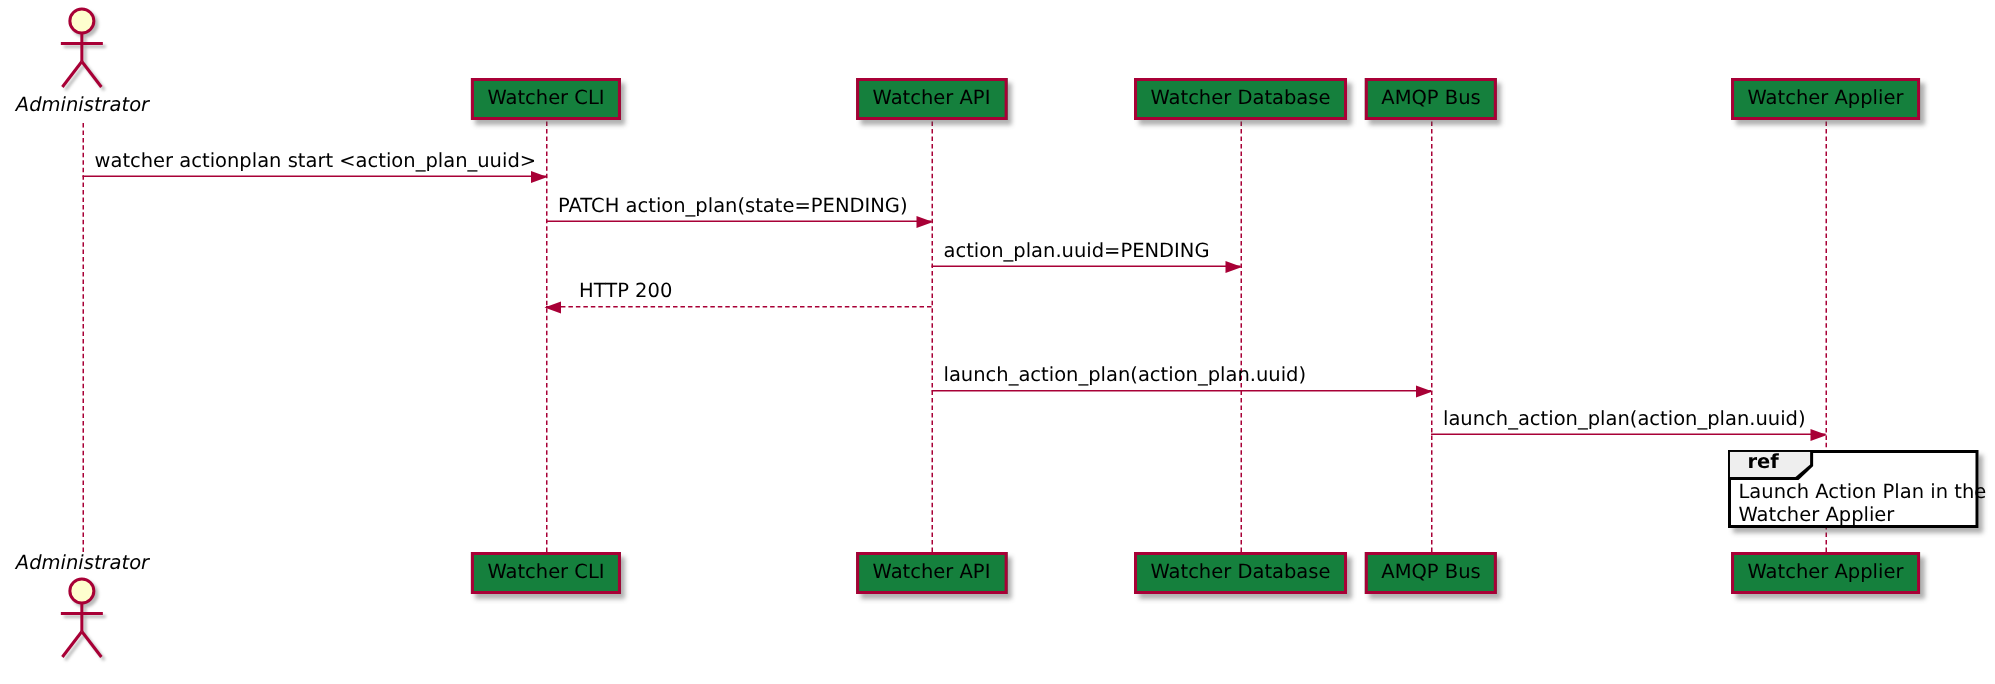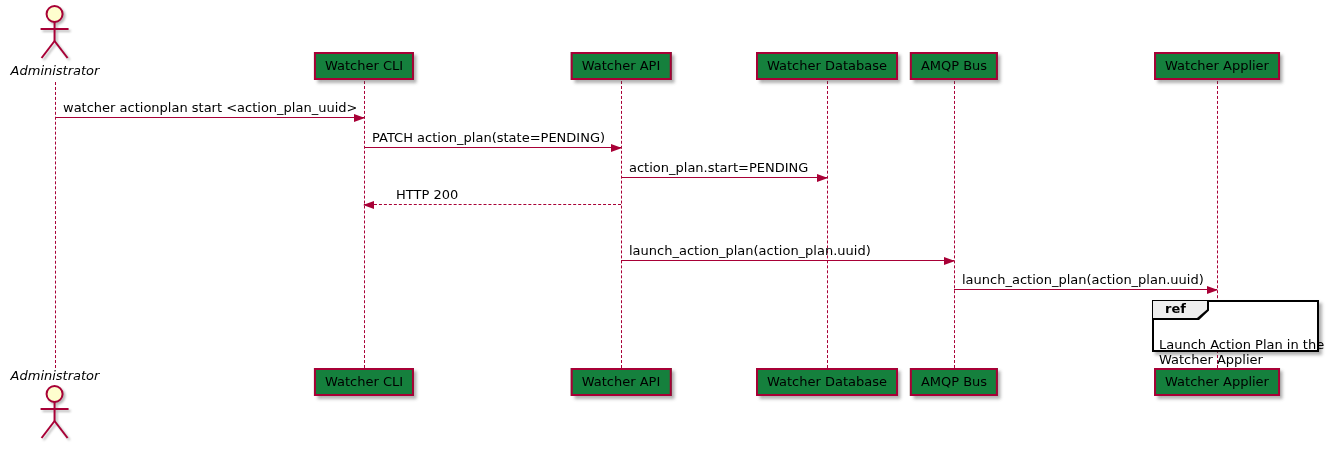--- a/index.html
+++ b/index.html
@@ -58,21 +58,21 @@
   }
   .message.dashed .wire { border-bottom-style: dashed; }
   .message .label {
     position: absolute;
     bottom: 3px;
     left: 8px;
     font-size: 13px;
     color: #000000;
     white-space: nowrap;
   }
-  .message.dashed .label { left: 32px; text-align: center; }
+  .message.dashed .label { left: 22px; text-align: center; }
   .arrowhead {
     position: absolute;
     bottom: -4px;
     width: 0; height: 0;
     border-top: 4px solid transparent;
     border-bottom: 4px solid transparent;
   }
   .message.dir-right .arrowhead { right: -1px; border-left: 11px solid #A80036; }
   .message.dir-left  .arrowhead { left: -1px;  border-right: 11px solid #A80036; }
   .ref-box {
@@ -101,21 +101,20 @@
     line-height: 16px;
     color: #000000;
   }
   .ref-body {
     position: absolute;
     top: 19px; left: 5px; right: 2px;
     font-size: 13px;
     line-height: 15px;
     color: #000000;
     white-space: nowrap;
-    margin-top: 16px;
   }
 </style>
 </head>
 <body>
 
 <div id="canvas">
 
   <div class="lifeline" style="left:55px;  top:82px; height:286px;"></div>
   <div class="lifeline" style="left:364px; top:81px; height:287px;"></div>
   <div class="lifeline" style="left:621px; top:81px; height:287px;"></div>
@@ -144,21 +143,21 @@
     <span class="label">watcher actionplan start &lt;action_plan_uuid&gt;</span>
     <span class="wire"></span>
     <span class="arrowhead"></span>
   </div>
   <div class="message dir-right solid" style="left:364px; top:130px; width:257px;">
     <span class="label">PATCH action_plan(state=PENDING)</span>
     <span class="wire"></span>
     <span class="arrowhead"></span>
   </div>
   <div class="message dir-right solid" style="left:621px; top:160px; width:206px;">
-    <span class="label">action_plan.start=PENDING</span>
+    <span class="label">action_plan.uuid=PENDING</span>
     <span class="wire"></span>
     <span class="arrowhead"></span>
   </div>
   <div class="message dir-left dashed" style="left:364px; top:187px; width:257px;">
     <span class="label">HTTP 200</span>
     <span class="wire"></span>
     <span class="arrowhead"></span>
   </div>
   <div class="message dir-right solid" style="left:621px; top:243px; width:333px;">
     <span class="label">launch_action_plan(action_plan.uuid)</span>

